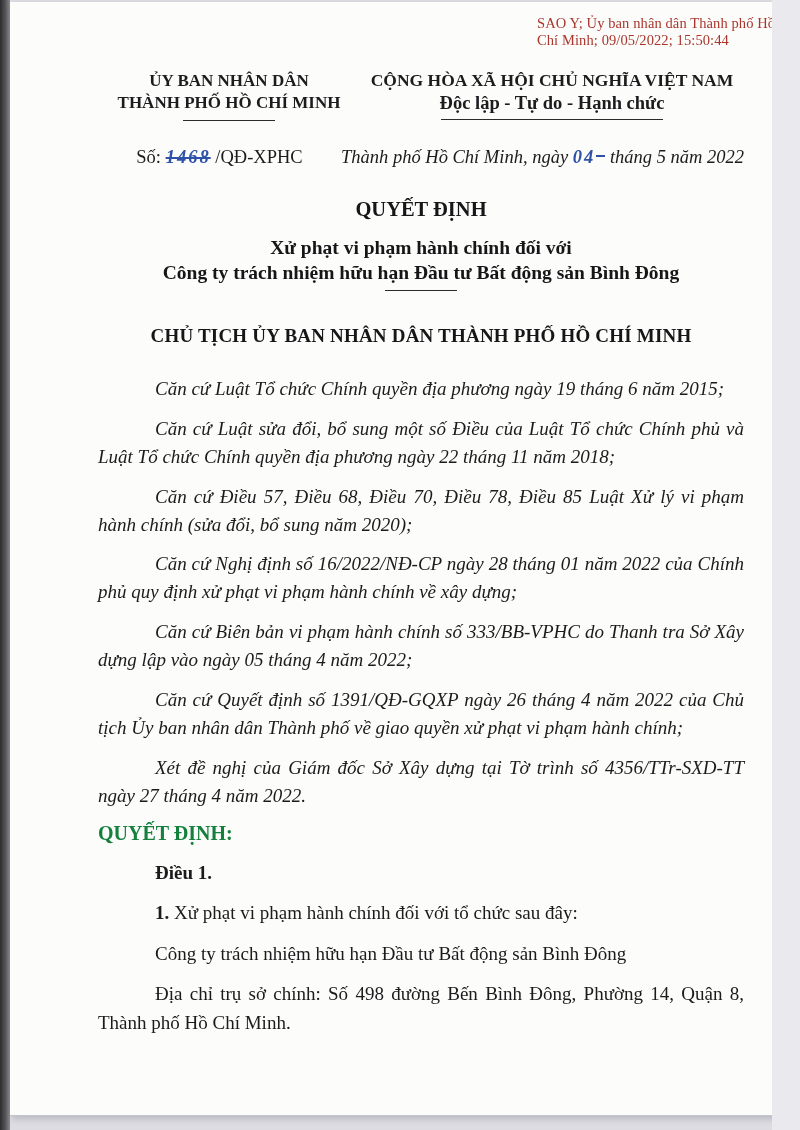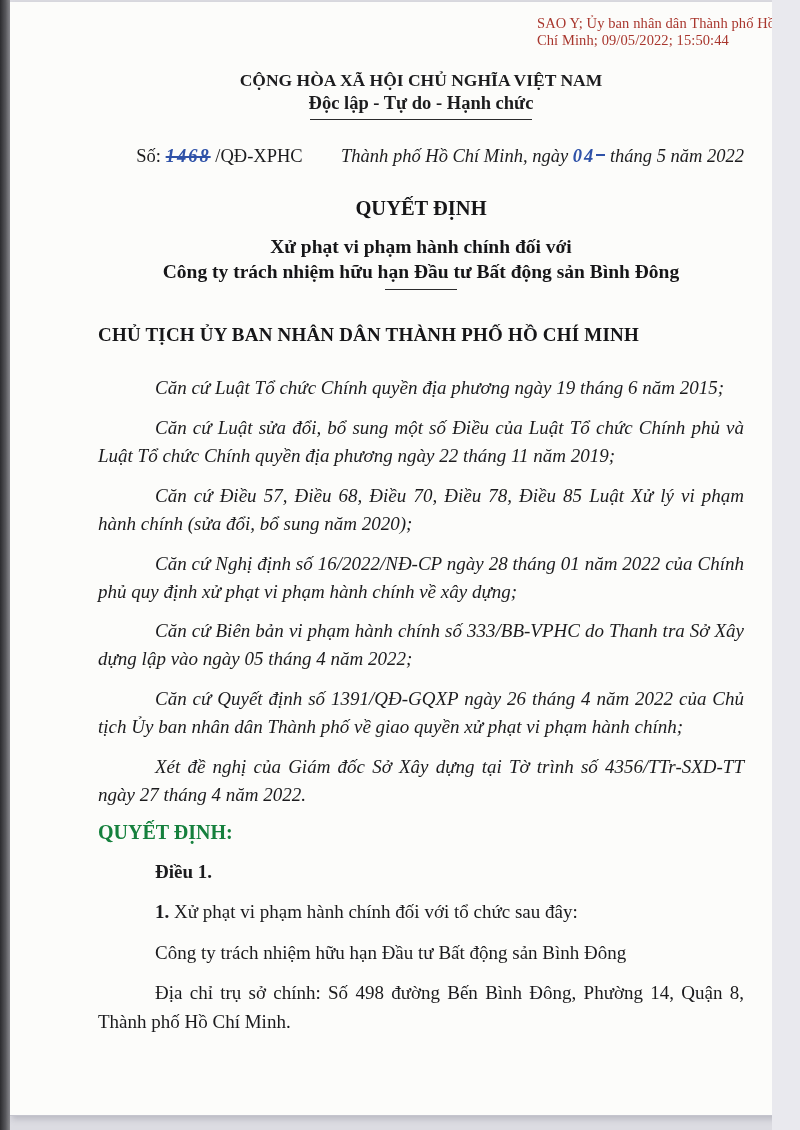--- a/index.html
+++ b/index.html
@@ -102,20 +102,21 @@
     vertical-align: 6px;
     margin-left: 1px;
   }
   .title-block { margin-top: 30px; text-align: center; color: #161618; }
   .title-line1 { font-size: 20.5px; font-weight: bold; }
   .title-line2 { font-size: 19.5px; font-weight: bold; margin-top: 16px; }
   .title-line3 { font-size: 19.5px; font-weight: bold; margin-top: 3px; }
   .title-rule { width: 72px; border-top: 1.8px solid #2a2a2c; margin-top: 6px; }
   .authority {
     margin-top: 34px;
+    text-align: center;
     font-weight: bold;
     font-size: 19px;
     color: #161618;
     letter-spacing: .2px;
   }
   .preamble { margin-top: 28px; }
   .preamble p {
     font-style: italic;
     font-size: 19px;
     line-height: 1.47;
@@ -149,20 +150,25 @@
 <div class="canvas">
   <div class="scan-left-shadow"></div>
 
   <div class="page">
 
     <div class="stamp">SAO Y; Ủy ban nhân dân Thành phố Hồ Chí Minh; 09/05/2022; 15:50:44</div>
 
     <div class="content">
 
       <div class="header-row">
+        <div class="issuer">
+          <div>ỦY BAN NHÂN DÂN</div>
+          <div>THÀNH PHỐ HỒ CHÍ MINH</div>
+          <div class="rule rule-issuer"></div>
+        </div>
         <div class="motto">
           <div class="line1">CỘNG HÒA XÃ HỘI CHỦ NGHĨA VIỆT NAM</div>
           <div class="line2">Độc lập - Tự do - Hạnh chức</div>
           <div class="rule rule-motto"></div>
         </div>
       </div>
 
       <div class="meta-row">
         <div class="doc-number">
           <span>Số:</span>
@@ -180,21 +186,21 @@
         <div class="title-line1">QUYẾT ĐỊNH</div>
         <div class="title-line2">Xử phạt vi phạm hành chính đối với</div>
         <div class="title-line3">Công ty trách nhiệm hữu hạn Đầu tư Bất động sản Bình Đông</div>
         <div class="rule title-rule"></div>
       </div>
 
       <div class="authority">CHỦ TỊCH ỦY BAN NHÂN DÂN THÀNH PHỐ HỒ CHÍ MINH</div>
 
       <div class="preamble">
         <p>Căn cứ Luật Tổ chức Chính quyền địa phương ngày 19 tháng 6 năm 2015;</p>
-        <p>Căn cứ Luật sửa đổi, bổ sung một số Điều của Luật Tổ chức Chính phủ và Luật Tổ chức Chính quyền địa phương ngày 22 tháng 11 năm 2019;</p>
+        <p>Căn cứ Luật sửa đổi, bổ sung một số Điều của Luật Tổ chức Chính phủ và Luật Tổ chức Chính quyền địa phương ngày 22 tháng 11 năm 2018;</p>
         <p>Căn cứ Điều 57, Điều 68, Điều 70, Điều 78, Điều 85 Luật Xử lý vi phạm hành chính (sửa đổi, bổ sung năm 2020);</p>
         <p>Căn cứ Nghị định số 16/2022/NĐ-CP ngày 28 tháng 01 năm 2022 của Chính phủ quy định xử phạt vi phạm hành chính về xây dựng;</p>
         <p>Căn cứ Biên bản vi phạm hành chính số 333/BB-VPHC do Thanh tra Sở Xây dựng lập vào ngày 05 tháng 4 năm 2022;</p>
         <p>Căn cứ Quyết định số 1391/QĐ-GQXP ngày 26 tháng 4 năm 2022 của Chủ tịch Ủy ban nhân dân Thành phố về giao quyền xử phạt vi phạm hành chính;</p>
         <p>Xét đề nghị của Giám đốc Sở Xây dựng tại Tờ trình số 4356/TTr-SXD-TT ngày 27 tháng 4 năm 2022.</p>
       </div>
 
       <div class="decision-heading">QUYẾT ĐỊNH:</div>
 
       <div class="article">

